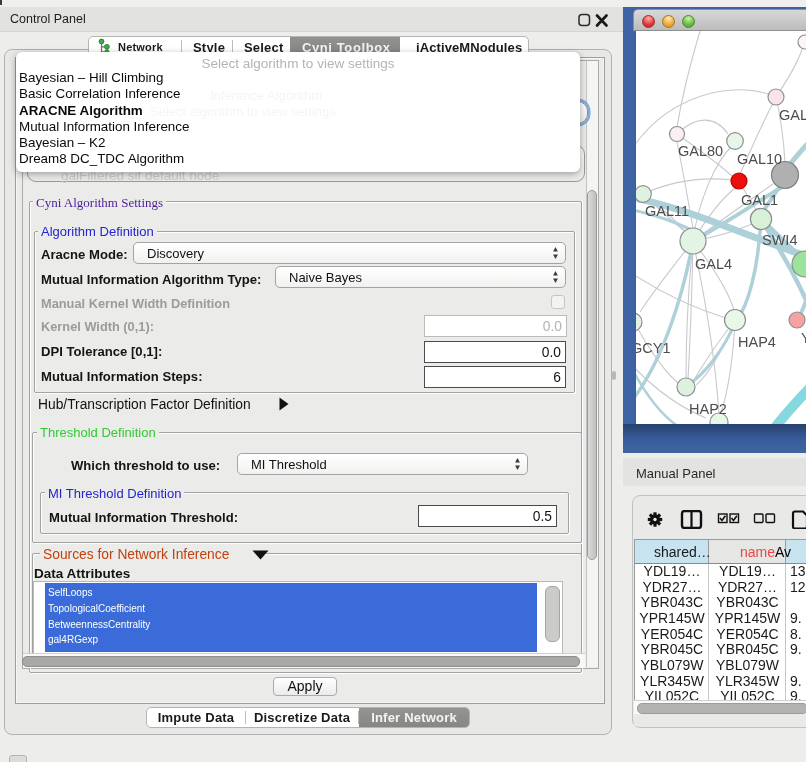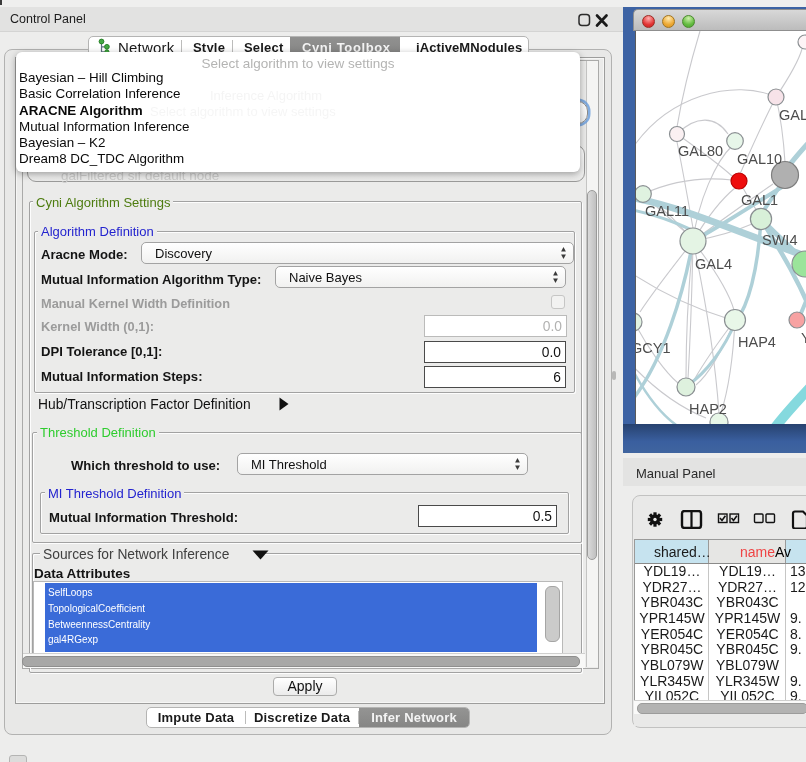--- a/index.html
+++ b/index.html
@@ -30,27 +30,27 @@
   <path d="M21 3.5 L30.5 13.5 M30.5 3.5 L21 13.5" stroke="#1a1a1a" stroke-width="2.7" stroke-linecap="round" fill="none"></path>
 </svg>
 
 <div class="abs" style="left:4px;top:49px;width:606px;height:684px;background:#e8e8e7;border:1px solid #b2b2b1;border-radius:8px;"></div>
 
 <div class="abs" style="left:15px;top:57px;width:588px;height:645px;background:#ebebea;border:1px solid #9d9d9c;box-shadow:0 0 0 1px #f6f6f5 inset;"></div>
 
 <div class="abs" style="left:22px;top:60px;width:575px;height:607px;background:#ebebea;border:1px solid #aaaaa9;"></div>
 
 <div class="gbox" style="left:29px;top:201px;width:551px;height:470px;"></div>
-<div class="gcap" style="left:33px;top:195px;font-size:13px;color:#4d7c0f;">Cyni Algorithm Settings</div>
+<div class="gcap" style="left:33px;top:195px;font-size:13px;color:#4c1d95;font-family:Liberation Serif, serif;">Cyni Algorithm Settings</div>
 
 <div class="gbox" style="left:34px;top:231px;width:539px;height:160px;"></div>
 <div class="gcap" style="left:38px;top:224px;font-size:13px;color:#2323cf;">Algorithm Definition</div>
 
 <div class="lbl abs" style="left:41px;top:247px;">Aracne Mode:</div>
-<div class="combo" style="left:133px;top:242px;width:431px;height:20px;margin-left:8px;">
+<div class="combo" style="left:133px;top:242px;width:431px;height:20px;">
     <span class="tx">Discovery</span>
  <svg class="spin" viewBox="0 0 5 12">
       <path d="M2.5 0 L4.9 4.6 H0.1 Z" fill="#3a3a3a"></path>
       <path d="M2.5 12 L4.9 7.4 H0.1 Z" fill="#3a3a3a"></path>
     </svg>
   </div>
 
 <div class="lbl abs" style="left:41px;top:272px;">Mutual Information Algorithm Type:</div>
 <div class="combo" style="left:275px;top:266px;width:289px;height:20px;">
     <span class="tx">Naive Bayes</span>
@@ -96,21 +96,21 @@
   </div>
 
 <div class="gbox" style="left:40px;top:492px;width:527px;height:40px;"></div>
 <div class="gcap" style="left:45px;top:486px;font-size:13px;color:#2323cf;">MI Threshold Definition</div>
 <div class="lbl abs" style="left:49px;top:510px;">Mutual Information Threshold:</div>
 <div class="field" style="left:418px;top:505px;width:137px;height:20px;border:1.5px solid #4a4a4a;">
     <span>0.5</span>
   </div>
 
 <div class="gbox" style="left:32px;top:553px;width:548px;height:112px;border-bottom:none;"></div>
-<div class="gcap" style="left:40px;top:547px;font-size:13.8px;color:#404040;padding-right:32px;">Sources for Network Inference</div>
+<div class="gcap" style="left:40px;top:547px;font-size:13.8px;color:#c2410c;padding-right:32px;">Sources for Network Inference</div>
 <svg class="abs" style="left:252px;top:550px;" width="17" height="10" viewBox="0 0 17 10">
     <path d="M0.5 0.5 L16.5 0.5 L8.5 9.5 Z" fill="#111"></path>
   </svg>
 
 <div class="lbl abs" style="left:34px;top:566px;font-size:13.5px;">Data Attributes</div>
 
 <div class="abs" style="left:33px;top:581px;width:528px;height:72px;background:#fff;border:1px solid #b9b9b8;"></div>
 <div class="abs" style="left:45px;top:583px;width:492px;height:69px;background:#3a6bd8;"></div>
 <div class="abs" style="left:48px;top:585px;font-size:10px;color:#fff;line-height:15.8px;">SelfLoops<br>TopologicalCoefficient<br>BetweennessCentrality<br>gal4RGexp</div>
 <div class="abs" style="left:545px;top:586px;width:13px;height:54px;background:#cbcbca;border:1px solid #a5a5a4;border-radius:6px;"></div>
@@ -129,21 +129,21 @@
   <div class="abs" style="left:211px;top:3px;width:1px;height:13px;background:#bcbcbb;"></div>
   <div class="abs" style="left:0;top:0;width:98px;height:19px;text-align:center;font-size:13px;font-weight:bold;letter-spacing:0.2px;color:#1a1a1a;line-height:19px;">Impute Data</div>
   <div class="abs" style="left:99px;top:0;width:112px;height:19px;text-align:center;font-size:13px;font-weight:bold;letter-spacing:0.2px;color:#1a1a1a;line-height:19px;">Discretize Data</div>
   <div class="abs" style="left:212px;top:0;width:110px;height:19px;background:linear-gradient(#949493,#868685);text-align:center;font-size:13px;font-weight:bold;letter-spacing:0.2px;color:#f4f4f4;line-height:19px;">Infer Network</div>
 </div>
 
 <div class="abs" style="left:88px;top:36px;width:439px;height:21px;background:#fff;border:1px solid #b4b4b3;border-radius:5px;overflow:hidden;">
   <div class="abs" style="left:92px;top:3px;width:1px;height:15px;background:#bcbcbb;"></div>
   <div class="abs" style="left:143px;top:3px;width:1px;height:15px;background:#bcbcbb;"></div>
   <div class="abs" style="left:201px;top:0;width:110px;height:21px;background:linear-gradient(#919190,#838382);"></div>
-  <div class="abs" style="left:29px;top:0;font-size:15px;font-weight:normal;letter-spacing:0.2px;color:#1a1a1a;line-height:21px;">Network</div>
+  <div class="abs" style="left:29px;top:0;font-size:11px;font-weight:bold;letter-spacing:0.2px;color:#1a1a1a;line-height:21px;">Network</div>
   <div class="abs" style="left:104px;top:0;font-size:13px;font-weight:bold;letter-spacing:0.2px;color:#1a1a1a;line-height:21px;">Style</div>
   <div class="abs" style="left:155px;top:0;font-size:13px;font-weight:bold;letter-spacing:0.2px;color:#1a1a1a;line-height:21px;">Select</div>
   <div class="abs" style="left:213px;top:0;font-size:13px;font-weight:bold;letter-spacing:0.6px;color:#f4f4f4;line-height:21px;">Cyni Toolbox</div>
   <div class="abs" style="left:327px;top:0;font-size:13px;font-weight:bold;letter-spacing:0.1px;color:#1a1a1a;line-height:21px;">jActiveMNodules</div>
 </div>
 <svg class="abs" style="left:97px;top:37px;" width="15" height="18" viewBox="0 0 15 18">
   <path d="M4.5 6 L4.5 14.8 L7.7 14.8 M4.5 9.8 L7.4 9.8" stroke="#5f6e80" stroke-width="1.2" fill="none"></path>
   <circle cx="4.5" cy="4.5" r="2.4" fill="#44a844" stroke="#1e7a1e" stroke-width="0.9"></circle>
   <circle cx="9.9" cy="9.8" r="2.4" fill="#44a844" stroke="#1e7a1e" stroke-width="0.9"></circle>
   <circle cx="9.9" cy="14.9" r="2.1" fill="#44a844" stroke="#1e7a1e" stroke-width="0.9"></circle>

